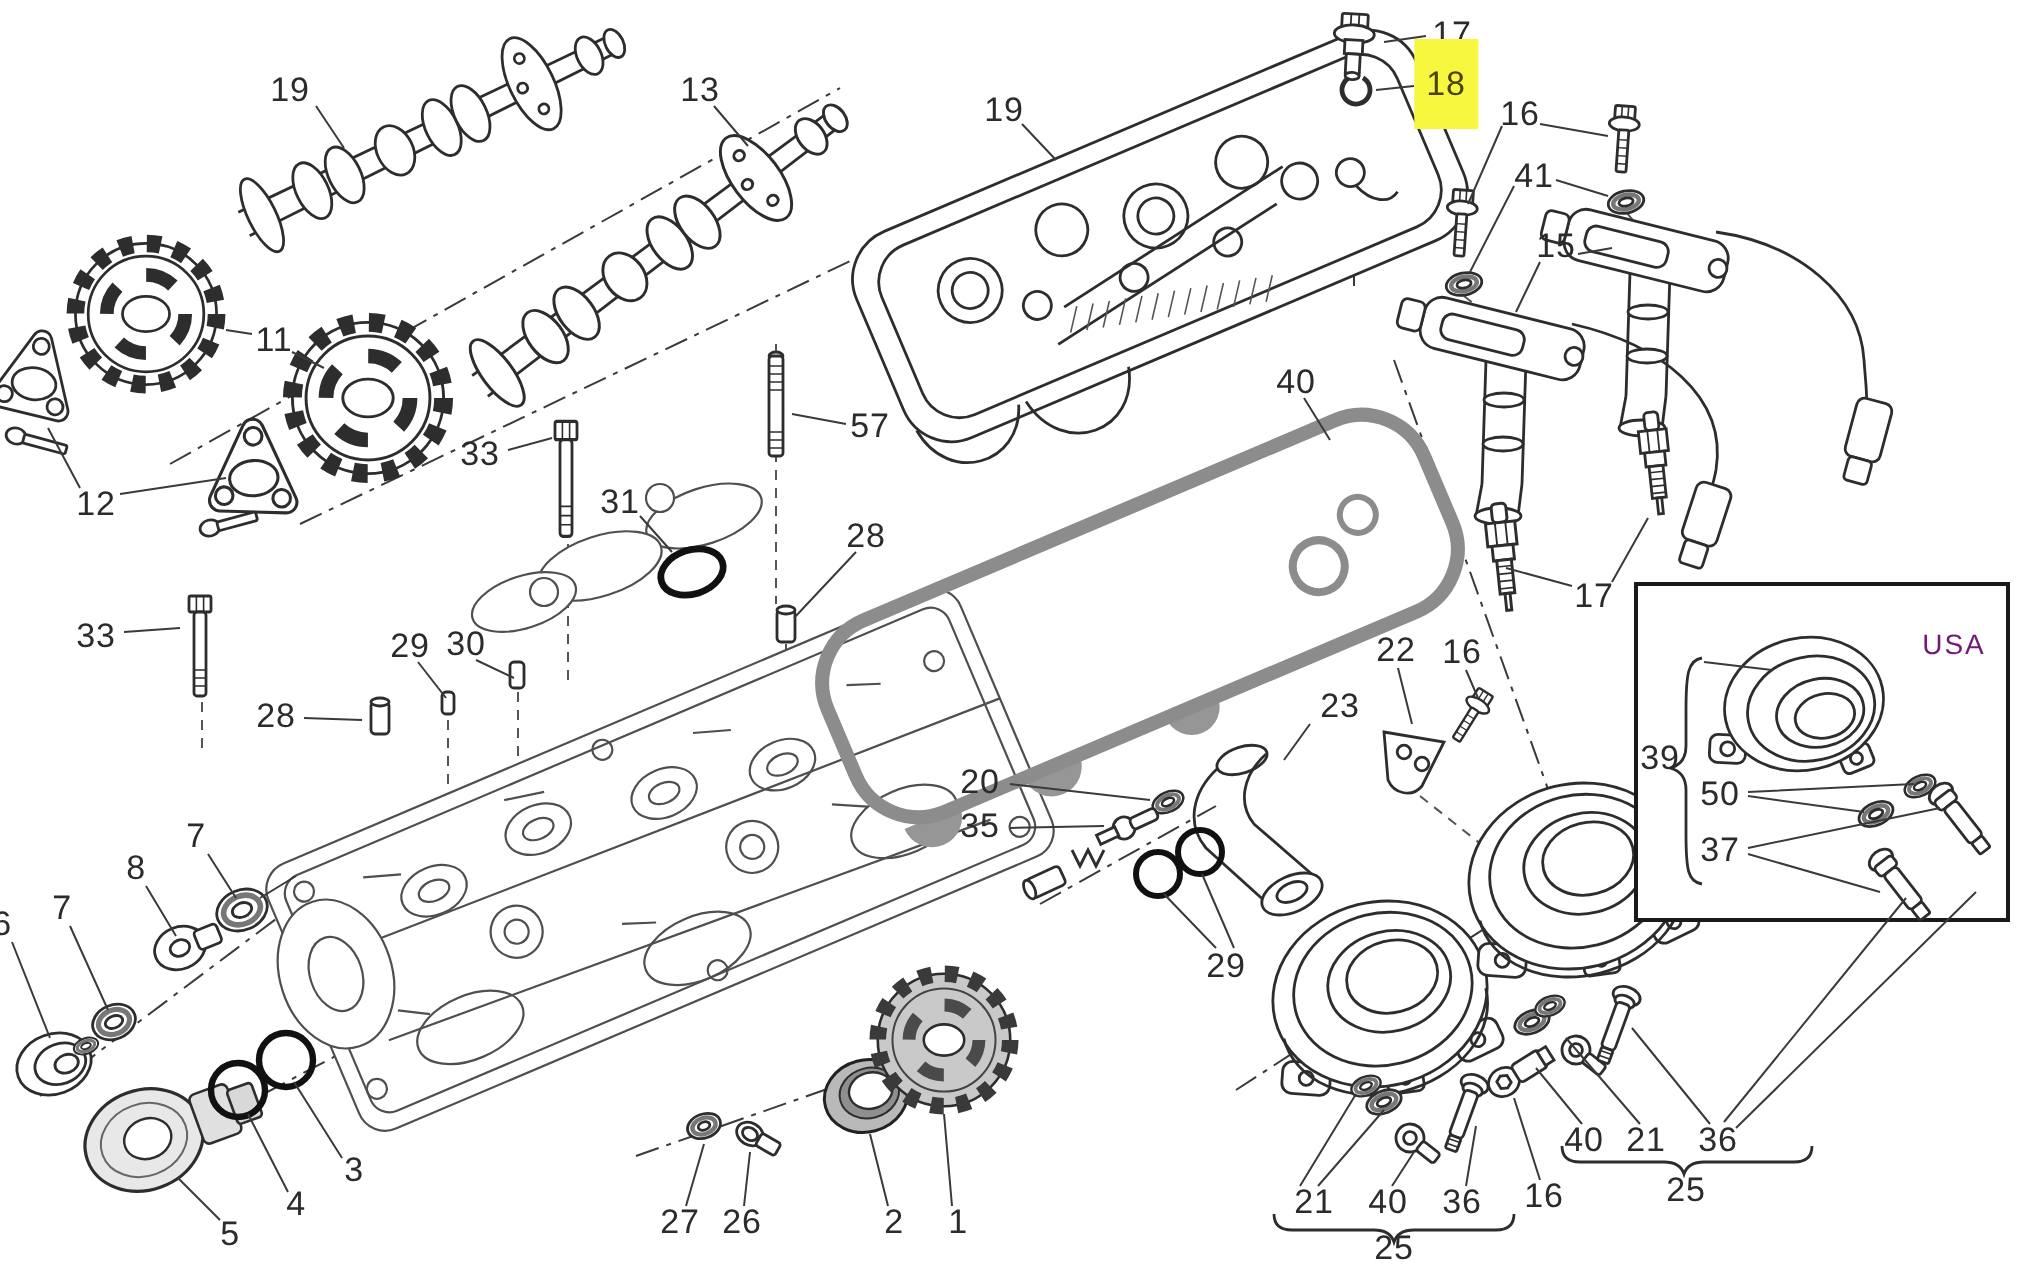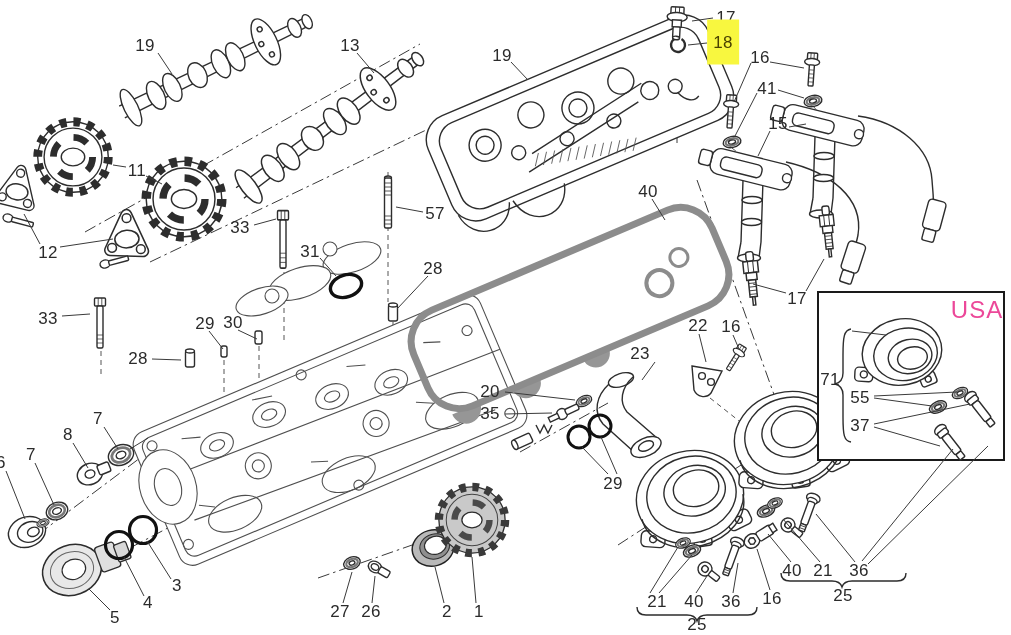--- a/index.html
+++ b/index.html
@@ -2,21 +2,21 @@
 <html style="--hl: #f8f73f;"><head>
 <meta charset="utf-8">
 <style>
   html,body{margin:0;padding:0;background:#fff;}
   .stage{position:relative;width:1011px;height:635px;background:#fff;overflow:hidden;
          font-family:"Liberation Sans",sans-serif;}
   .art{position:absolute;left:0;top:0;}
   .co{position:absolute;transform:translate(-50%,-50%);font-weight:normal;font-size:17px;
       color:#2b2b2b;white-space:nowrap;letter-spacing:.4px;line-height:1;}
   .hl{background:var(--hl,#f8f73f);padding:14px 6px;color:#4a4200;}
-  .usa{font-size:24px;letter-spacing:1px;color:#ec4899;}
+  .usa{font-size:14px;letter-spacing:1px;color:#701a75;margin-top:12px;}
   
   .s{stroke:#2d2d2d;stroke-width:1.4;fill:#fff;}
   .sn{stroke:#2d2d2d;stroke-width:1.4;fill:none;}
   .hd{stroke:#4f4f4f;stroke-width:1.1;fill:#fff;}
   .hdn{stroke:#4f4f4f;stroke-width:1.1;fill:none;}
   .lead{stroke:#3a3a3a;stroke-width:1;fill:none;}
   .dd{stroke:#3a3a3a;stroke-width:1;fill:none;stroke-dasharray:12 4 2.5 4;}
   .dsh{stroke:#555;stroke-width:1;fill:none;stroke-dasharray:5 4;}
   .blk{stroke:#111;fill:none;}
   .gry{stroke:#8c8c8c;fill:none;}
@@ -460,21 +460,21 @@
   <div class="co" style="left:502px;top:55px">19</div>
   <div class="co" style="left:726px;top:17px">17</div>
   <div class="co hl" style="left:723px;top:42px">18</div>
   <div class="co" style="left:760px;top:57px">16</div>
   <div class="co" style="left:767px;top:88px">41</div>
   <div class="co" style="left:778px;top:123px">15</div>
   <div class="co" style="left:648px;top:191px">40</div>
   <div class="co" style="left:797px;top:298px">17</div>
   <div class="co" style="left:698px;top:325px">22</div>
   <div class="co" style="left:731px;top:326px">16</div>
-  <div class="co" style="left:640px;top:353px">23</div>
+  <div class="co" style="left:670px;top:353px">23</div>
   <div class="co" style="left:490px;top:391px">20</div>
   <div class="co" style="left:490px;top:413px">35</div>
   <div class="co" style="left:613px;top:483px">29</div>
   <div class="co" style="left:98px;top:418px">7</div>
   <div class="co" style="left:68px;top:434px">8</div>
   <div class="co" style="left:31px;top:454px">7</div>
   <div class="co" style="left:1px;top:462px">6</div>
   <div class="co" style="left:177px;top:585px">3</div>
   <div class="co" style="left:148px;top:602px">4</div>
   <div class="co" style="left:115px;top:617px">5</div>
@@ -484,18 +484,18 @@
   <div class="co" style="left:479px;top:611px">1</div>
   <div class="co" style="left:657px;top:601px">21</div>
   <div class="co" style="left:694px;top:601px">40</div>
   <div class="co" style="left:731px;top:601px">36</div>
   <div class="co" style="left:697px;top:624px">25</div>
   <div class="co" style="left:772px;top:598px">16</div>
   <div class="co" style="left:792px;top:570px">40</div>
   <div class="co" style="left:823px;top:570px">21</div>
   <div class="co" style="left:859px;top:570px">36</div>
   <div class="co" style="left:843px;top:595px">25</div>
-  <div class="co" style="left:830px;top:379px">71</div>
-  <div class="co" style="left:860px;top:397px">55</div>
+  <div class="co" style="left:830px;top:379px">39</div>
+  <div class="co" style="left:860px;top:397px">50</div>
   <div class="co" style="left:860px;top:425px">37</div>
   <div class="co usa" style="left:977px;top:310px">USA</div>
 </div>
 </div>
 
 </body></html>

